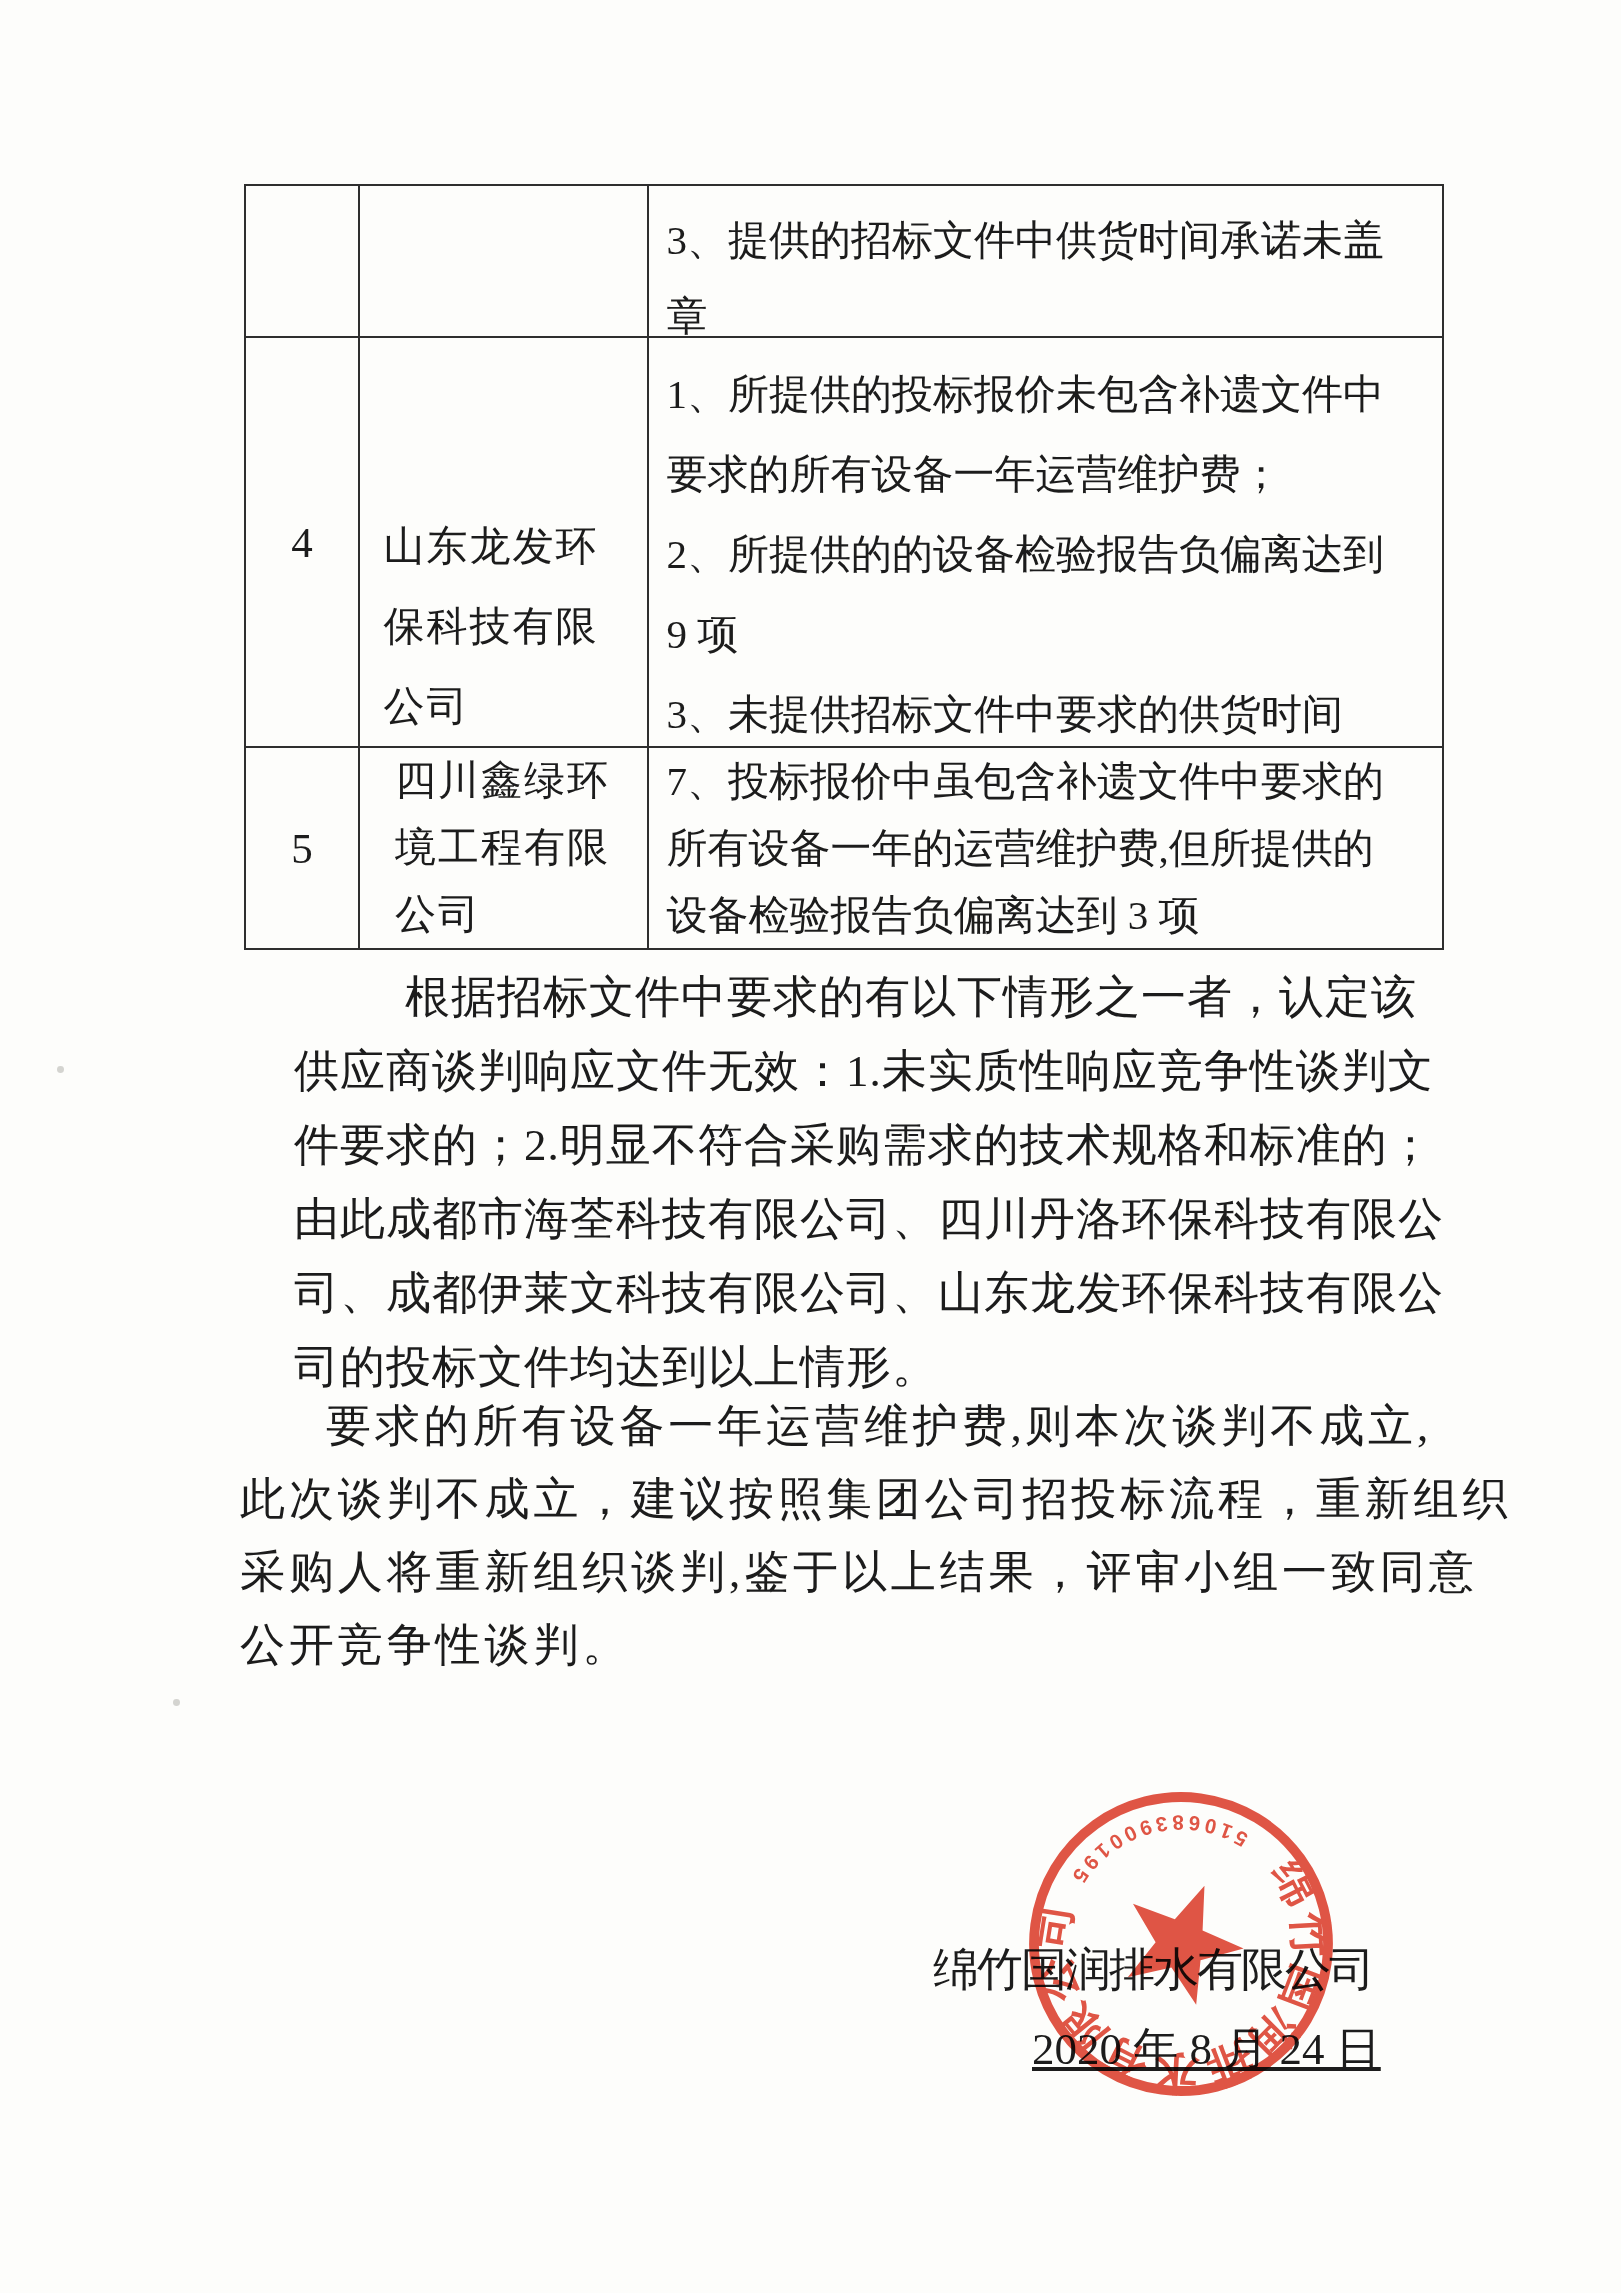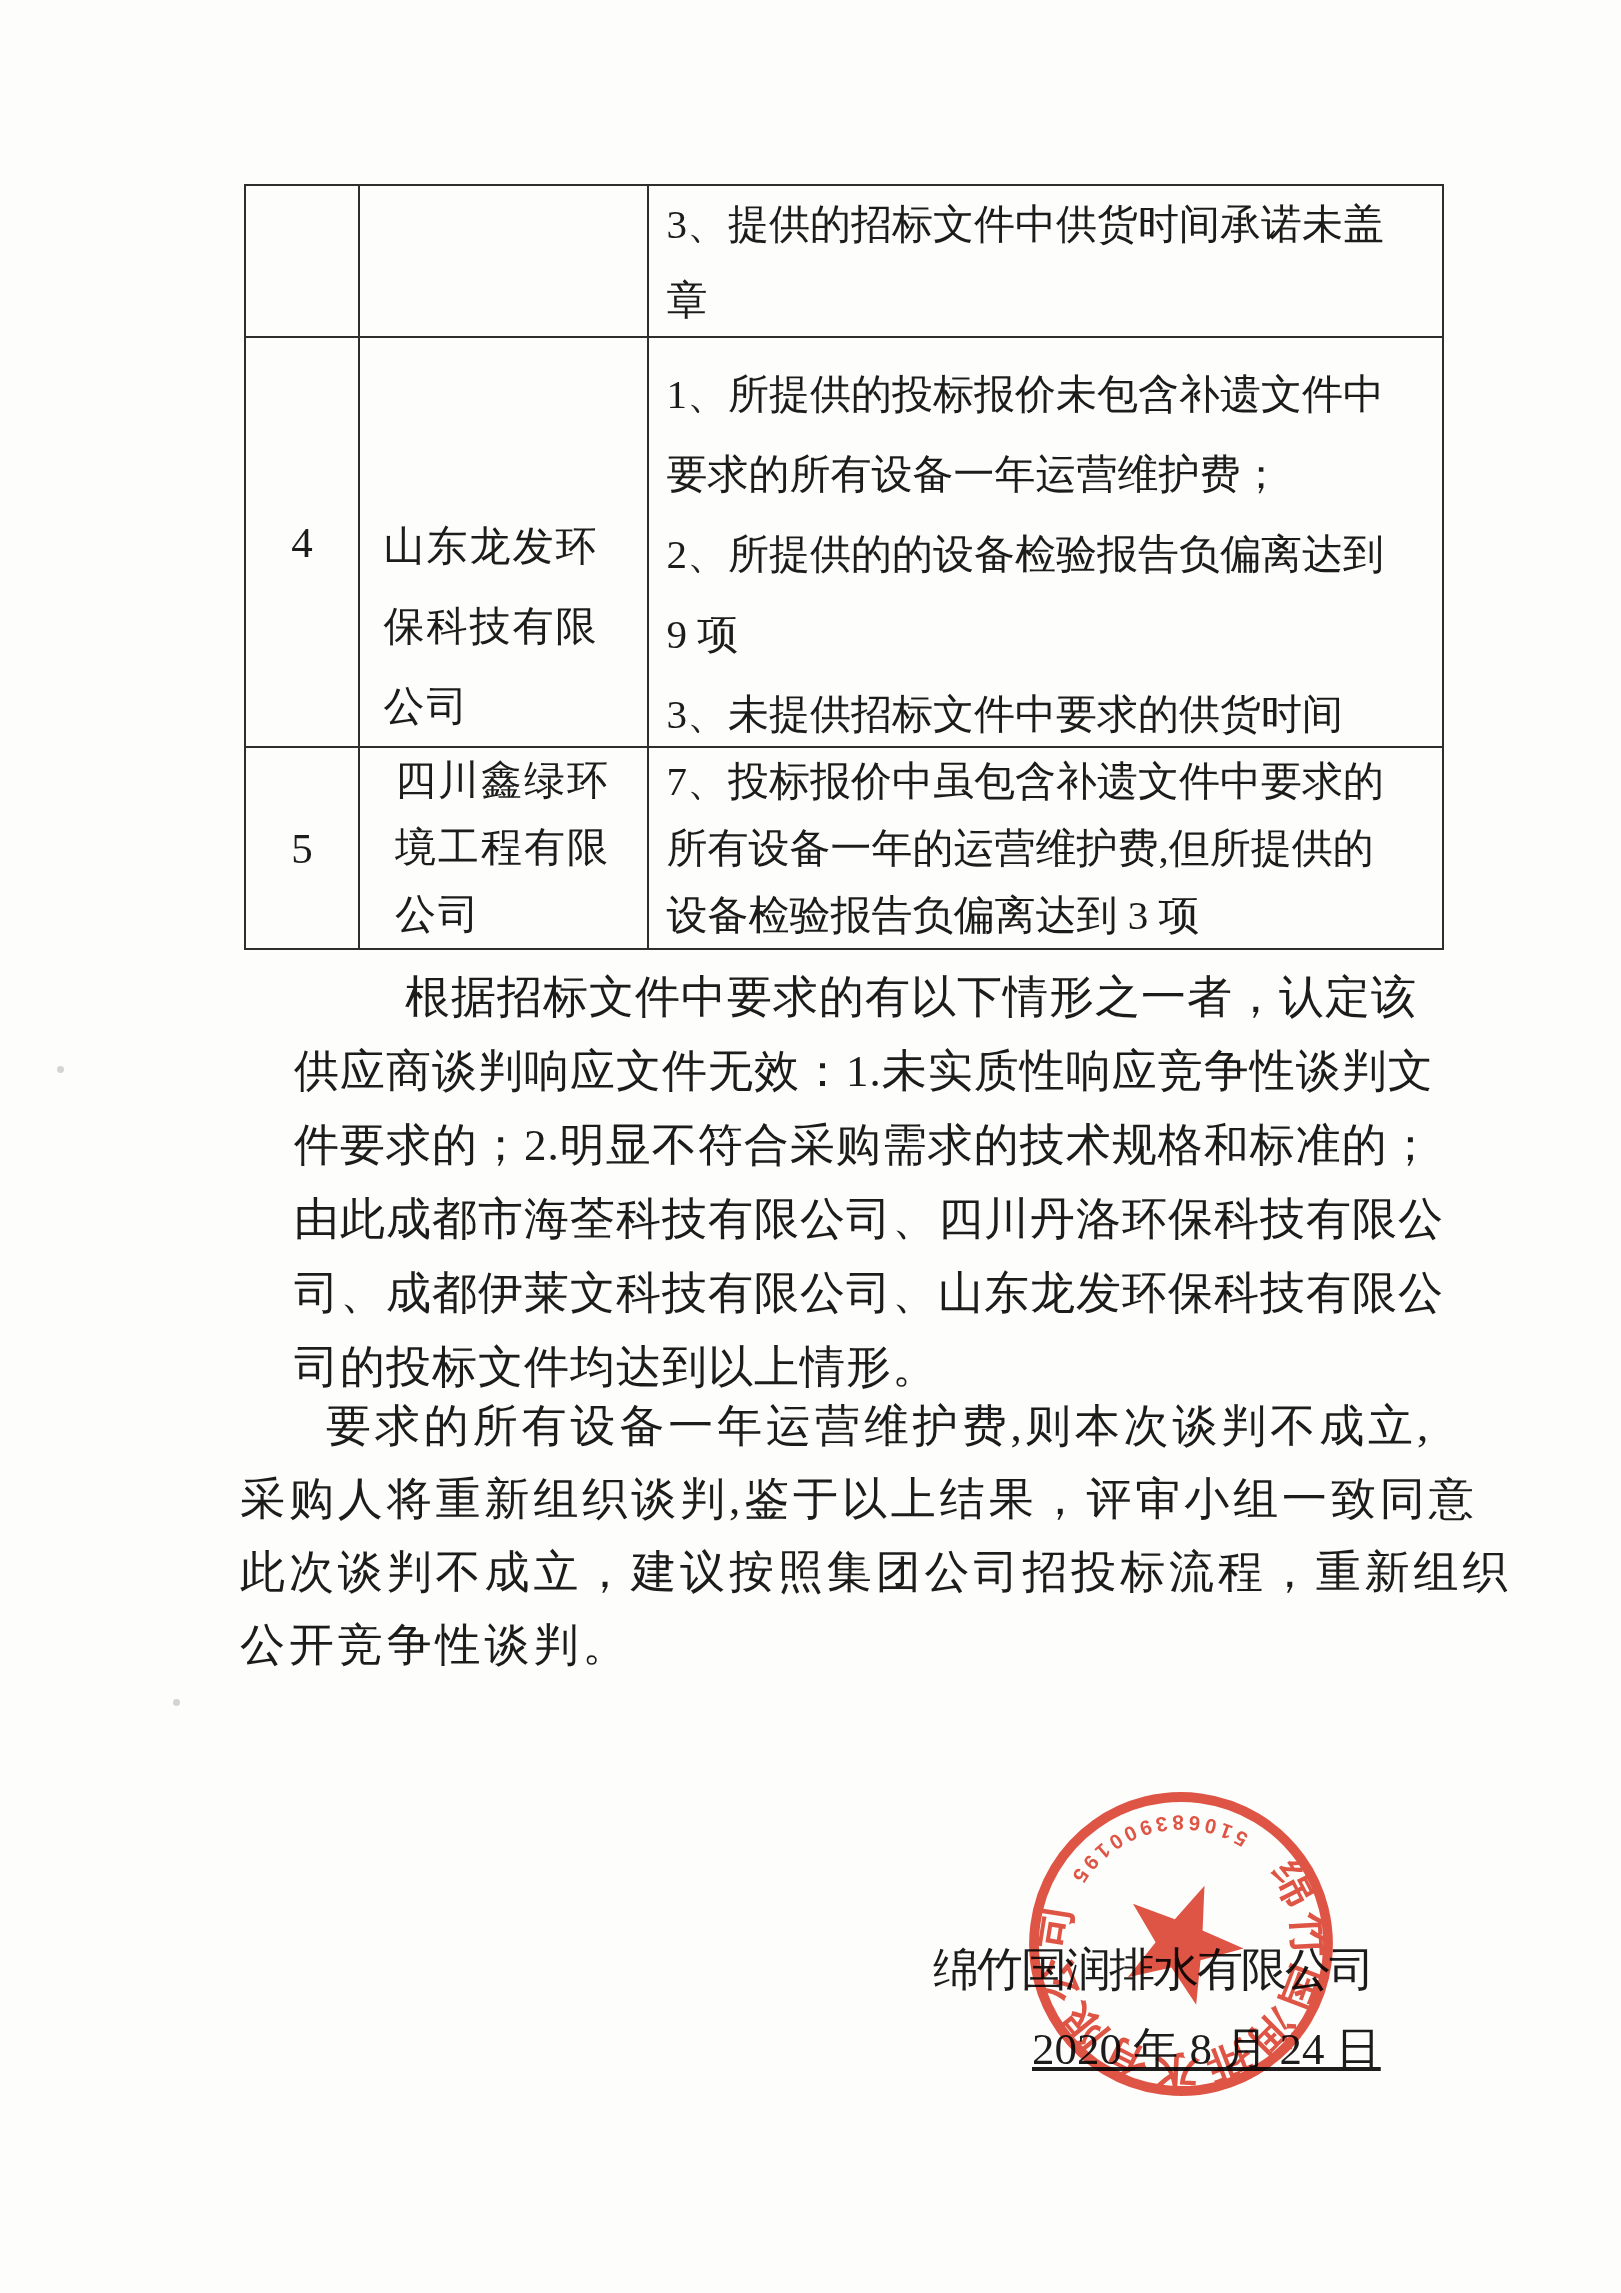--- a/index.html
+++ b/index.html
@@ -18,21 +18,21 @@
     border-top:2px solid #2e2e2e; border-left:2px solid #2e2e2e;
     font-size:41px;
   }
   .cell {
     border-right:2px solid #2e2e2e; border-bottom:2px solid #2e2e2e;
     box-sizing:border-box; overflow:hidden;
   }
   .cell.seq { display:flex; align-items:center; justify-content:center; font-size:43px; }
   .cell.supplier { display:flex; flex-direction:column; justify-content:flex-end; padding-left:23.5px; letter-spacing:2px; }
   .cell.reason { padding-left:17.6px; }
-  .rowA.reason { line-height:76px; padding-top:0; }
+  .rowA.reason { line-height:76px; padding-top:16px; }
   .row4.reason { line-height:80px; padding-top:16px; }
   .row5.reason { line-height:67px; }
   .row4.supplier { line-height:80px; }
   .row5.supplier { line-height:67px;padding-left:35px; }
   
   .para { position:absolute; font-size:45px; }
   .para .line { white-space:nowrap; }
   .p1 { left:278px; top:960px; width:1186px; line-height:74px; letter-spacing:1px;margin-left:16px; }
   .p1 .indent { padding-left:111px; }
   .p2 { left:240px; top:1390px; width:1225px; line-height:73px; letter-spacing:3.9px; }
@@ -100,22 +100,22 @@
     <div class="line indent">根据招标文件中要求的有以下情形之一者，认定该</div>
     <div class="line">供应商谈判响应文件无效：1.未实质性响应竞争性谈判文</div>
     <div class="line">件要求的；2.明显不符合采购需求的技术规格和标准的；</div>
     <div class="line">由此成都市海荃科技有限公司、四川丹洛环保科技有限公</div>
     <div class="line">司、成都伊莱文科技有限公司、山东龙发环保科技有限公</div>
     <div class="line">司的投标文件均达到以上情形。</div>
   </div>
 
   <div class="para p2">
     <div class="line indent">要求的所有设备一年运营维护费,则本次谈判不成立,</div>
+    <div class="line">此次谈判不成立，建议按照集团公司招投标流程，重新组织</div>
     <div class="line">采购人将重新组织谈判,鉴于以上结果，评审小组一致同意</div>
-    <div class="line">此次谈判不成立，建议按照集团公司招投标流程，重新组织</div>
     <div class="line">公开竞争性谈判。</div>
   </div>
 
   <div class="sig-company">绵竹国润排水有限公司</div>
   <div class="sig-date">2020 年 8 月 24 日</div>
 
   <svg class="stamp" viewBox="-200 -200 400 400">
     <defs>
       <path id="nameArc" d="M -101.3,58.5 A 117 117 0 1 1 101.3,58.5" fill="none"></path>
       <path id="numArc" d="M -100.4,84.2 A 131 131 0 0 0 100.4,84.2" fill="none"></path>

